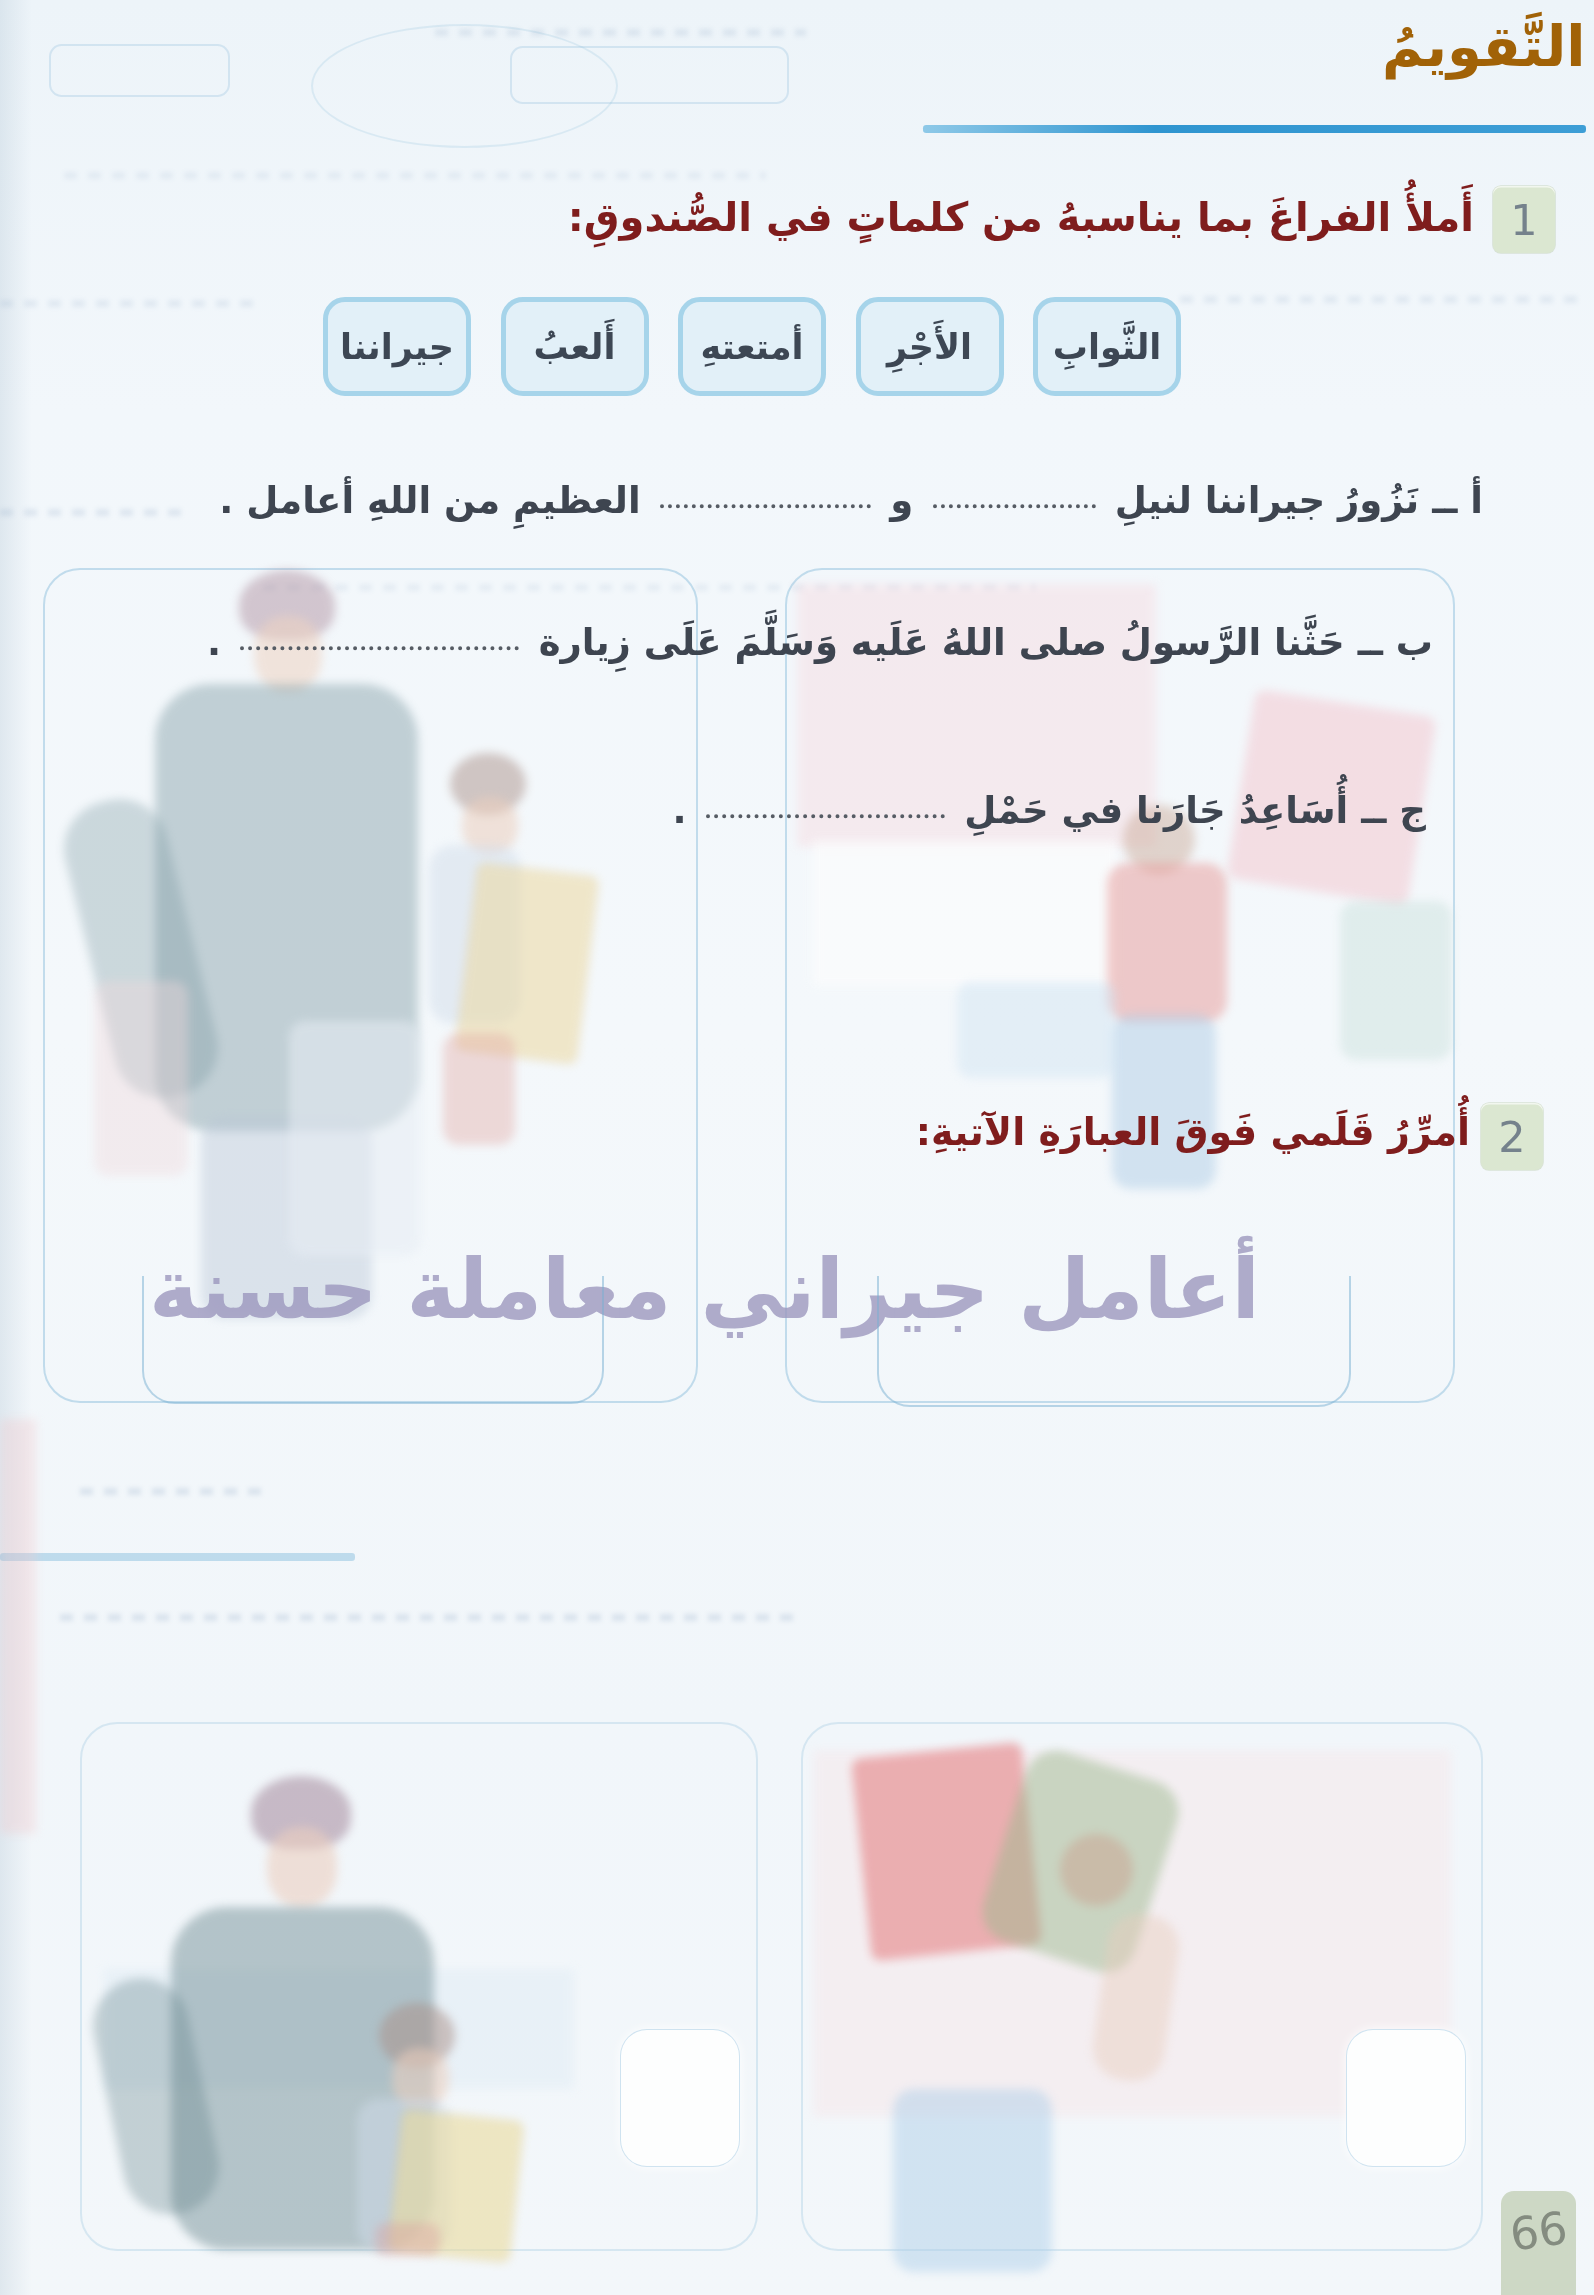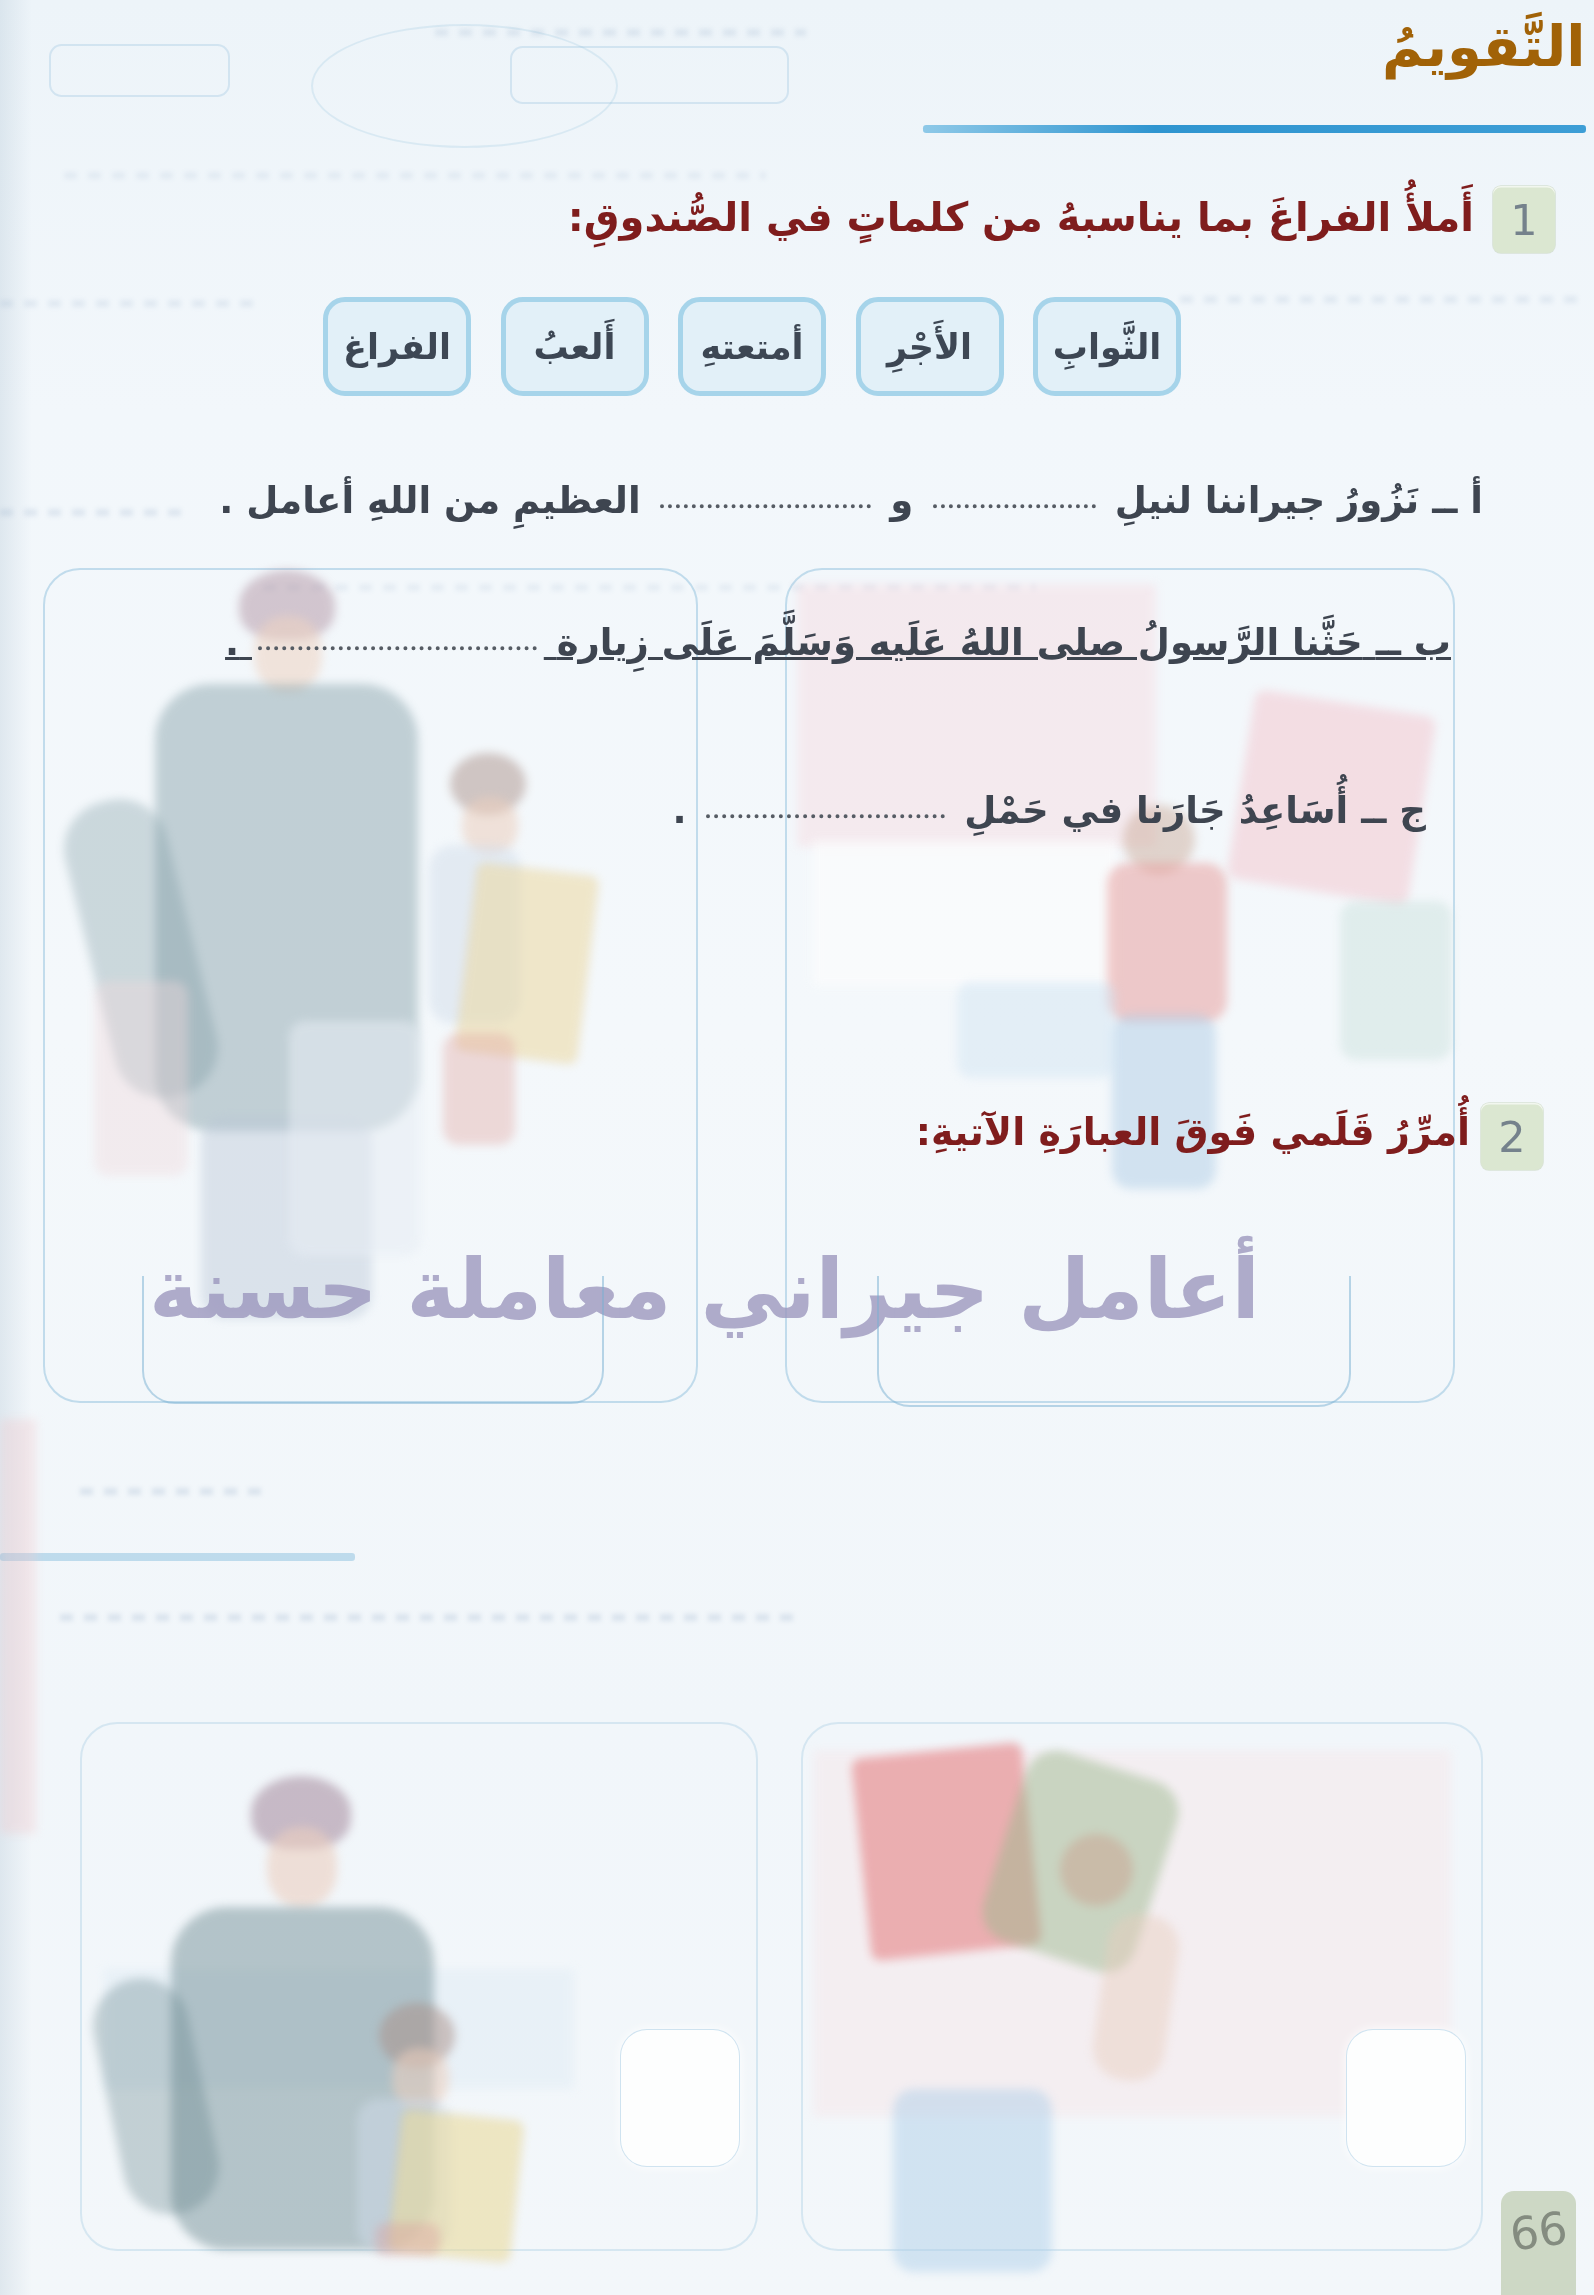--- a/index.html
+++ b/index.html
@@ -88,21 +88,21 @@
     <div class="word-box ar">
         <span>الأَجْرِ</span>
       </div>
     <div class="word-box ar">
         <span>أمتعتهِ</span>
       </div>
     <div class="word-box ar">
         <span>أَلعبُ</span>
       </div>
     <div class="word-box ar">
-        <span>الفراغ</span>
+        <span>جيراننا</span>
       </div>
   </div>
 
   <div class="abs fill-line ar" style="right:112px;top:470px;">
     <span>أ ــ</span>
     <span>نَزُورُ جيراننا لنيلِ</span>
     <span class="blank" style="width:163px;"></span>
     <span>و</span>
     <span class="blank" style="width:211px;"></span>
     <span>العظيمِ من اللهِ أعامل .</span>
@@ -126,21 +126,21 @@
 
   <div class="abs blob" style="left:797px;top:584px;width:359px;height:263px;background:#f6dae0;opacity:.45;"></div>
   <div class="abs blob" style="left:813px;top:841px;width:303px;height:144px;background:#fdfdfd;opacity:.65;"></div>
   <div class="abs blob" style="left:1123px;top:805px;width:72px;height:69px;background:#c9a794;border-radius:50%;opacity:.45;"></div>
   <div class="abs blob" style="left:1107px;top:863px;width:120px;height:159px;background:#e79a98;border-radius:21px;opacity:.5;"></div>
   <div class="abs blob" style="left:1112px;top:1014px;width:104px;height:175px;background:#a9c9e4;border-radius:19px;opacity:.45;"></div>
   <div class="abs blob" style="left:1240px;top:702px;width:183px;height:191px;background:#f3bfc8;border-radius:11px;opacity:.45;transform:rotate(9deg);"></div>
   <div class="abs blob" style="left:1340px;top:901px;width:112px;height:159px;background:#bcd9d2;border-radius:16px;opacity:.35;"></div>
   <div class="abs blob" style="left:957px;top:982px;width:159px;height:96px;background:#cfe3f2;border-radius:14.4px;opacity:.45;"></div>
 
-  <div class="abs fill-line ar" style="right:144px;top:612px;text-decoration:underline;">
+  <div class="abs fill-line ar" style="right:162px;top:612px;">
     <span>ب ــ</span>
     <span>حَثَّنا الرَّسولُ صلى اللهُ عَلَيه وَسَلَّمَ عَلَى زِيارة</span>
     <span class="blank" style="width:279px;"></span>
     <span>.</span>
   </div>
 
   <div class="abs fill-line ar" style="right:169px;top:780px;">
     <span>ج ــ</span>
     <span>أُسَاعِدُ جَارَنا في حَمْلِ</span>
     <span class="blank" style="width:239px;"></span>

